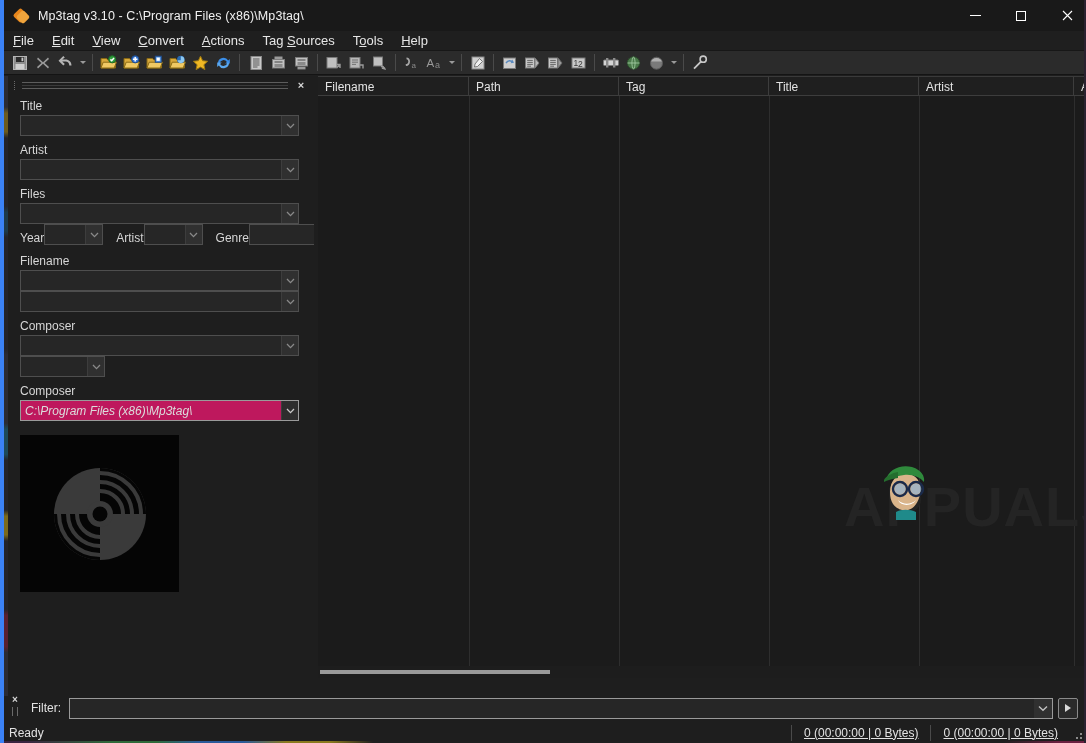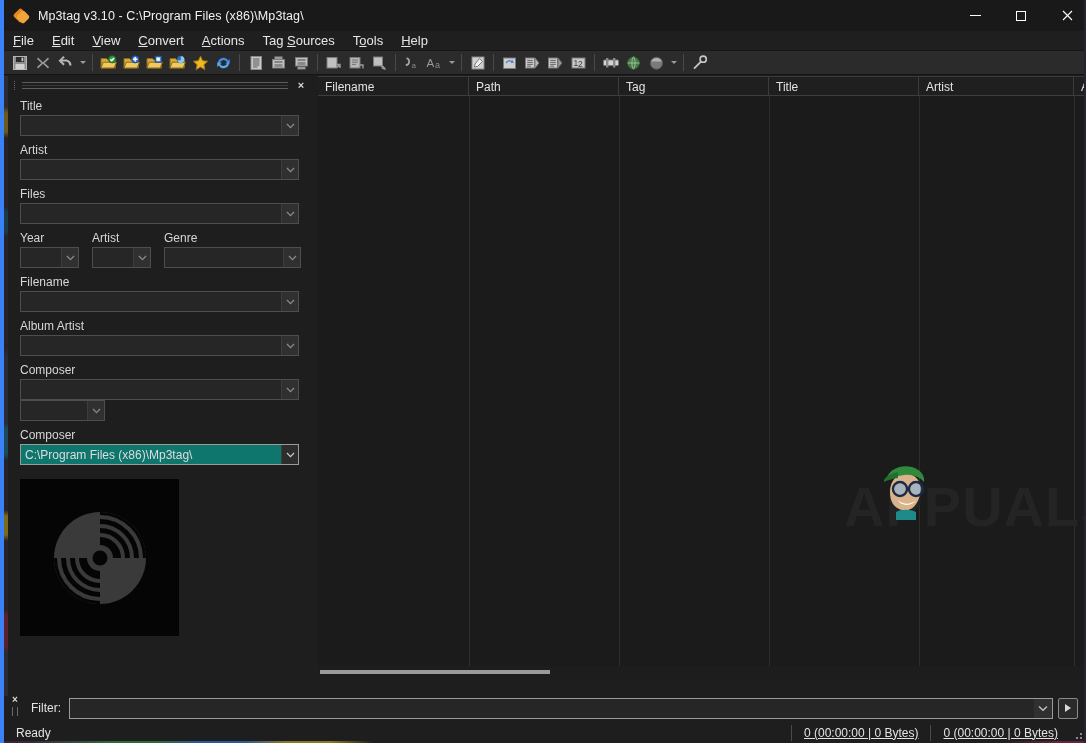--- a/index.html
+++ b/index.html
@@ -164,38 +164,39 @@
     background: #262626;
     border: 1px solid #4e4e4e;
     display: flex; align-items: center;
   }
   .combo.wide { width: 279px; }
   .combo.narrow { width: 59px; }
   .combo.genre { width: 137px; }
   .combo.disc { width: 85px; }
   .combo.active {
     border-color: #9a9a9a;
-    background: #0f766e;
+    background: #be185d;
+    font-style: italic;
   }
   .combo-text {
     font-size: 12px; color: #dcdcdc;
     padding-left: 4px; white-space: nowrap; overflow: hidden;
     flex: 1;
   }
   .combo-arrow {
     width: 17px; height: 19px;
     background: #303030;
     border-left: 1px solid #3d3d3d;
     display: flex; align-items: center; justify-content: center;
     flex: none;
   }
   .combo.active .combo-arrow { background: #2d2d2d; }
   .combo-arrow svg { display: block; }
   .row3 { display: flex; gap: 13px; }
-  .row3 .col { display: flex; flex-direction: column; }
+  .row3 .col { display: flex; flex-direction: row; }
 
   
   .cover {
     margin: 14px 0 0 12px;
     width: 159px; height: 157px;
     background: #050505;
     display: flex; align-items: center; justify-content: center;
   }
   .cover svg { display: block; }
 
@@ -318,21 +319,21 @@
   }
 
   
   .statusbar {
     position: absolute; left: 0; top: 722px;
     width: 1086px; height: 21px;
     background: #1e1e1e;
     display: flex; align-items: center;
   }
   .sb-ready {
-    font-size: 12px; color: #e2e2e2; margin-left: 12px;
+    font-size: 12px; color: #e2e2e2; margin-left: 5px;
   }
   .sb-spacer { flex: 1; }
   .sb-cell {
     font-size: 12px; color: #e2e2e2;
     border-left: 1px solid #4a4a4a;
     padding: 0 12px;
     height: 16px; line-height: 16px;
     white-space: nowrap;
     text-decoration: underline;
   }
@@ -682,21 +683,20 @@
       <div class="fld-label">Filename</div>
       <div class="combo wide">
         <div class="combo-text"></div>
         <div class="combo-arrow">
           <svg width="9" height="6" viewBox="0 0 9 6">
               <path d="M1 1 L4.5 4.6 L8 1" stroke="#8a8a8a" stroke-width="1.3" fill="none"></path>
             </svg>
         </div>
       </div>
 
-      <div class="fld-label">Album Artist</div>
       <div class="combo wide">
         <div class="combo-text"></div>
         <div class="combo-arrow">
           <svg width="9" height="6" viewBox="0 0 9 6">
               <path d="M1 1 L4.5 4.6 L8 1" stroke="#8a8a8a" stroke-width="1.3" fill="none"></path>
             </svg>
         </div>
       </div>
 
       <div class="fld-label">Composer</div>

